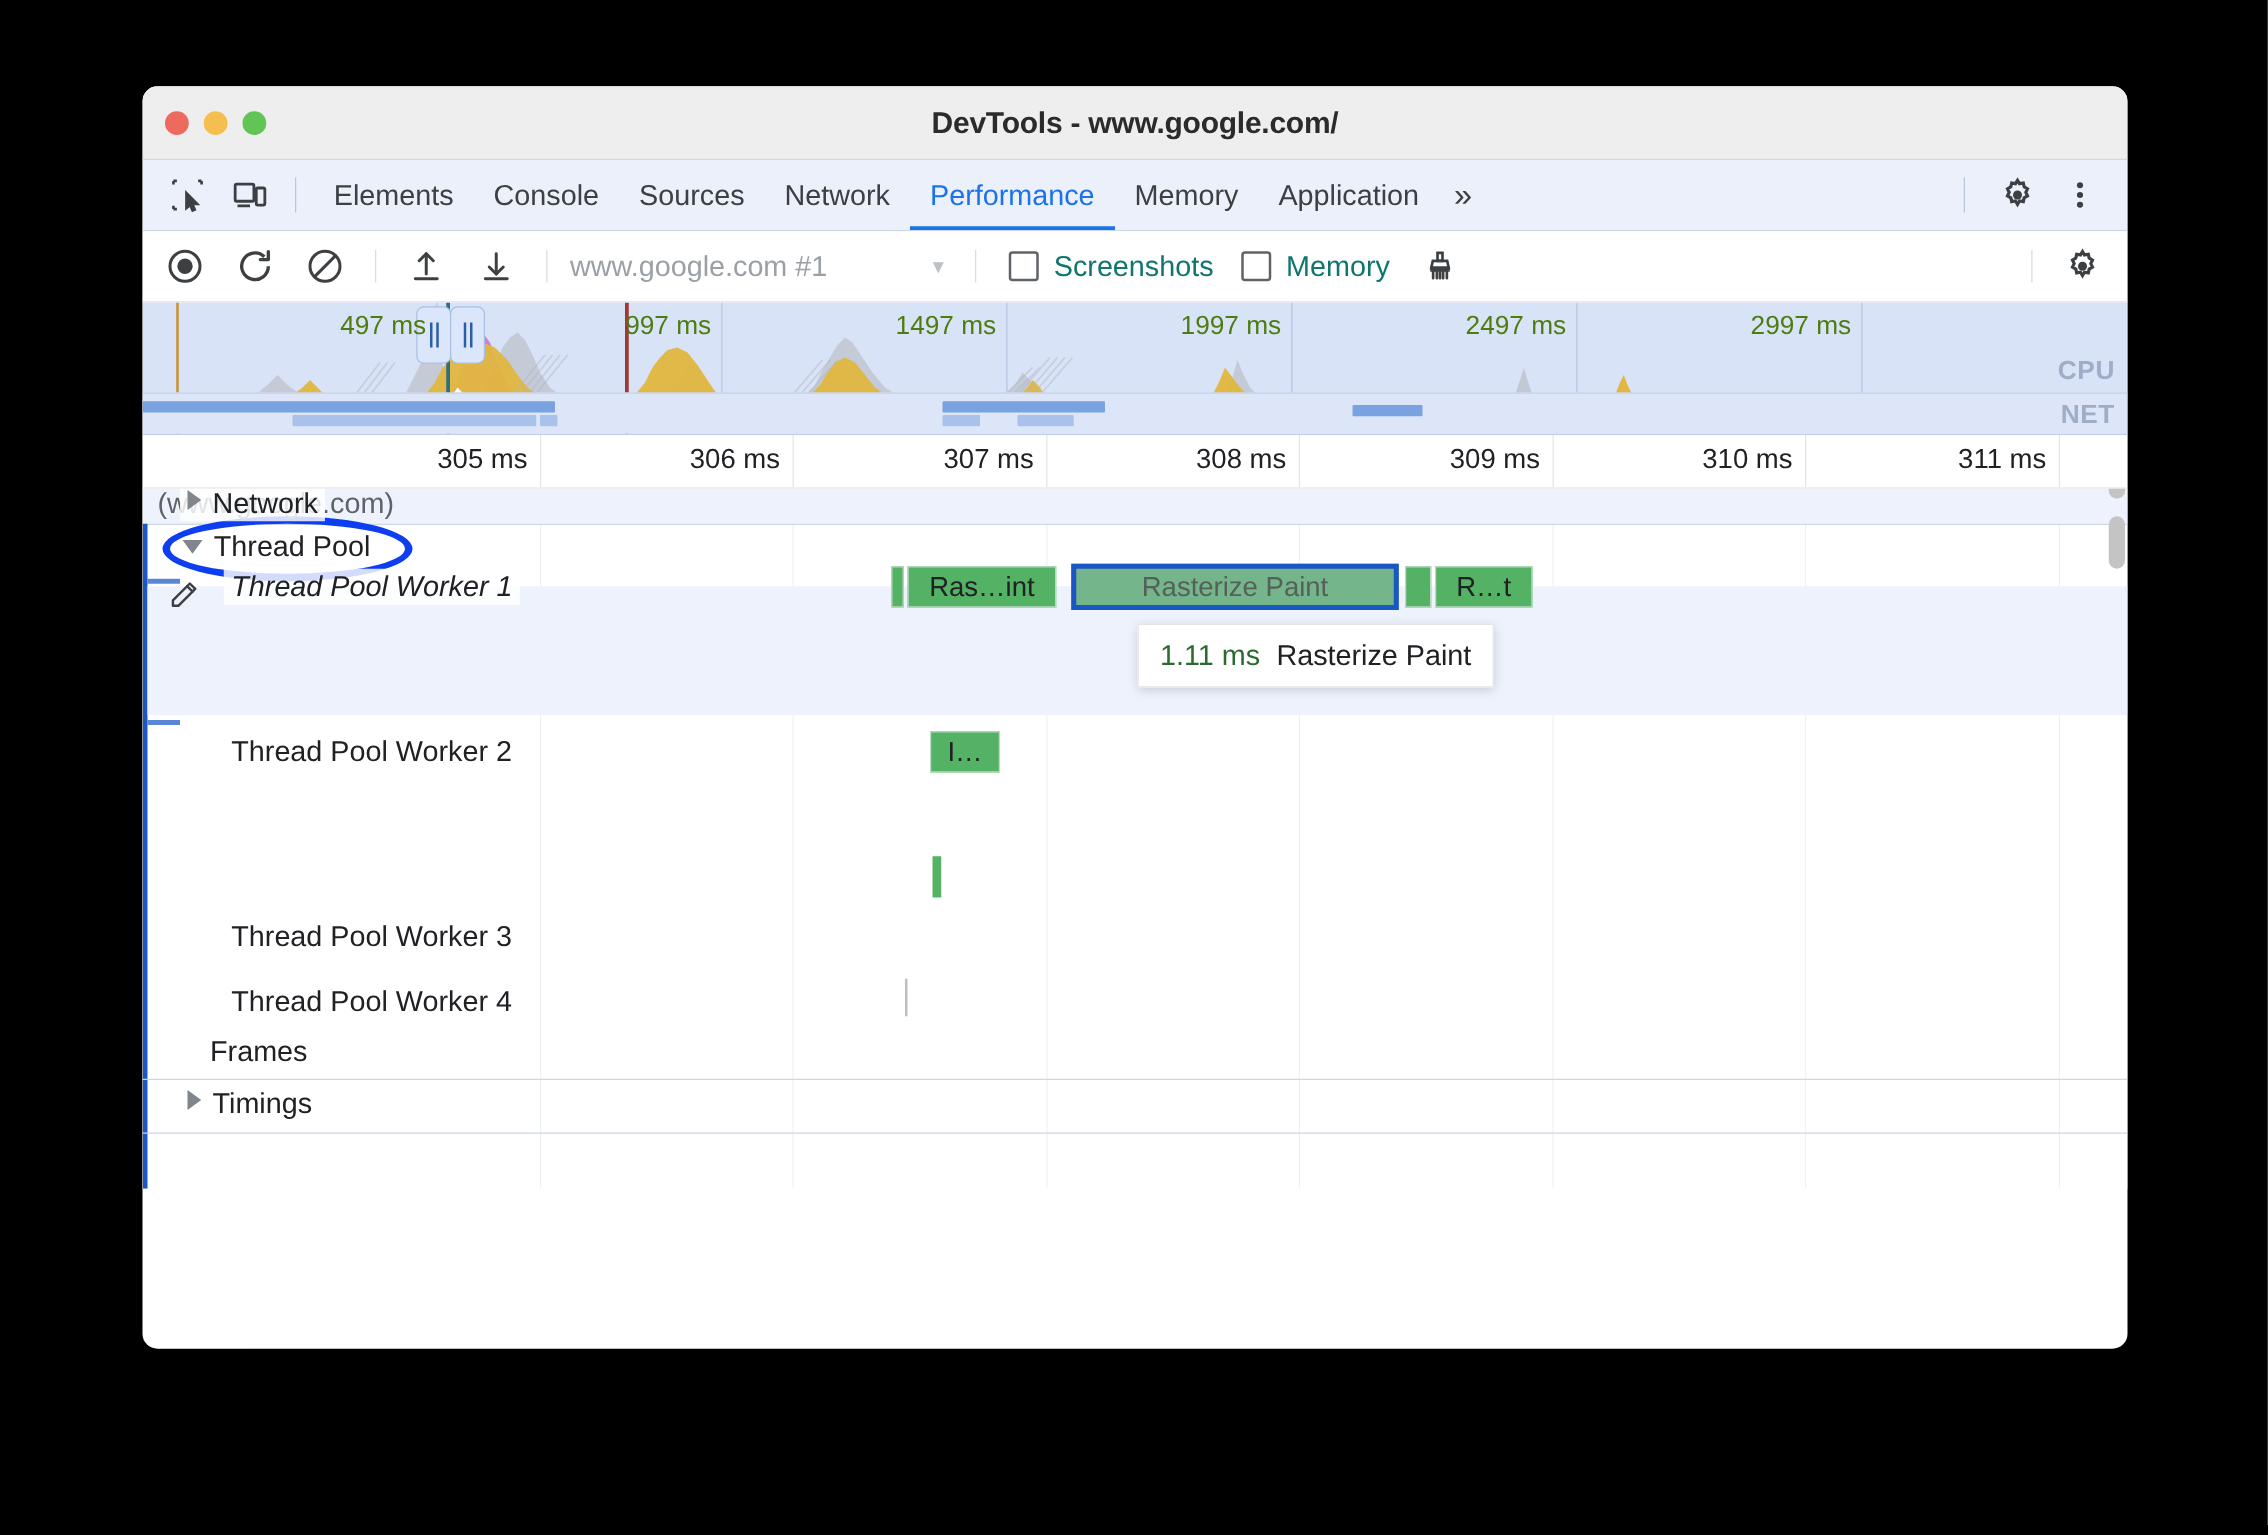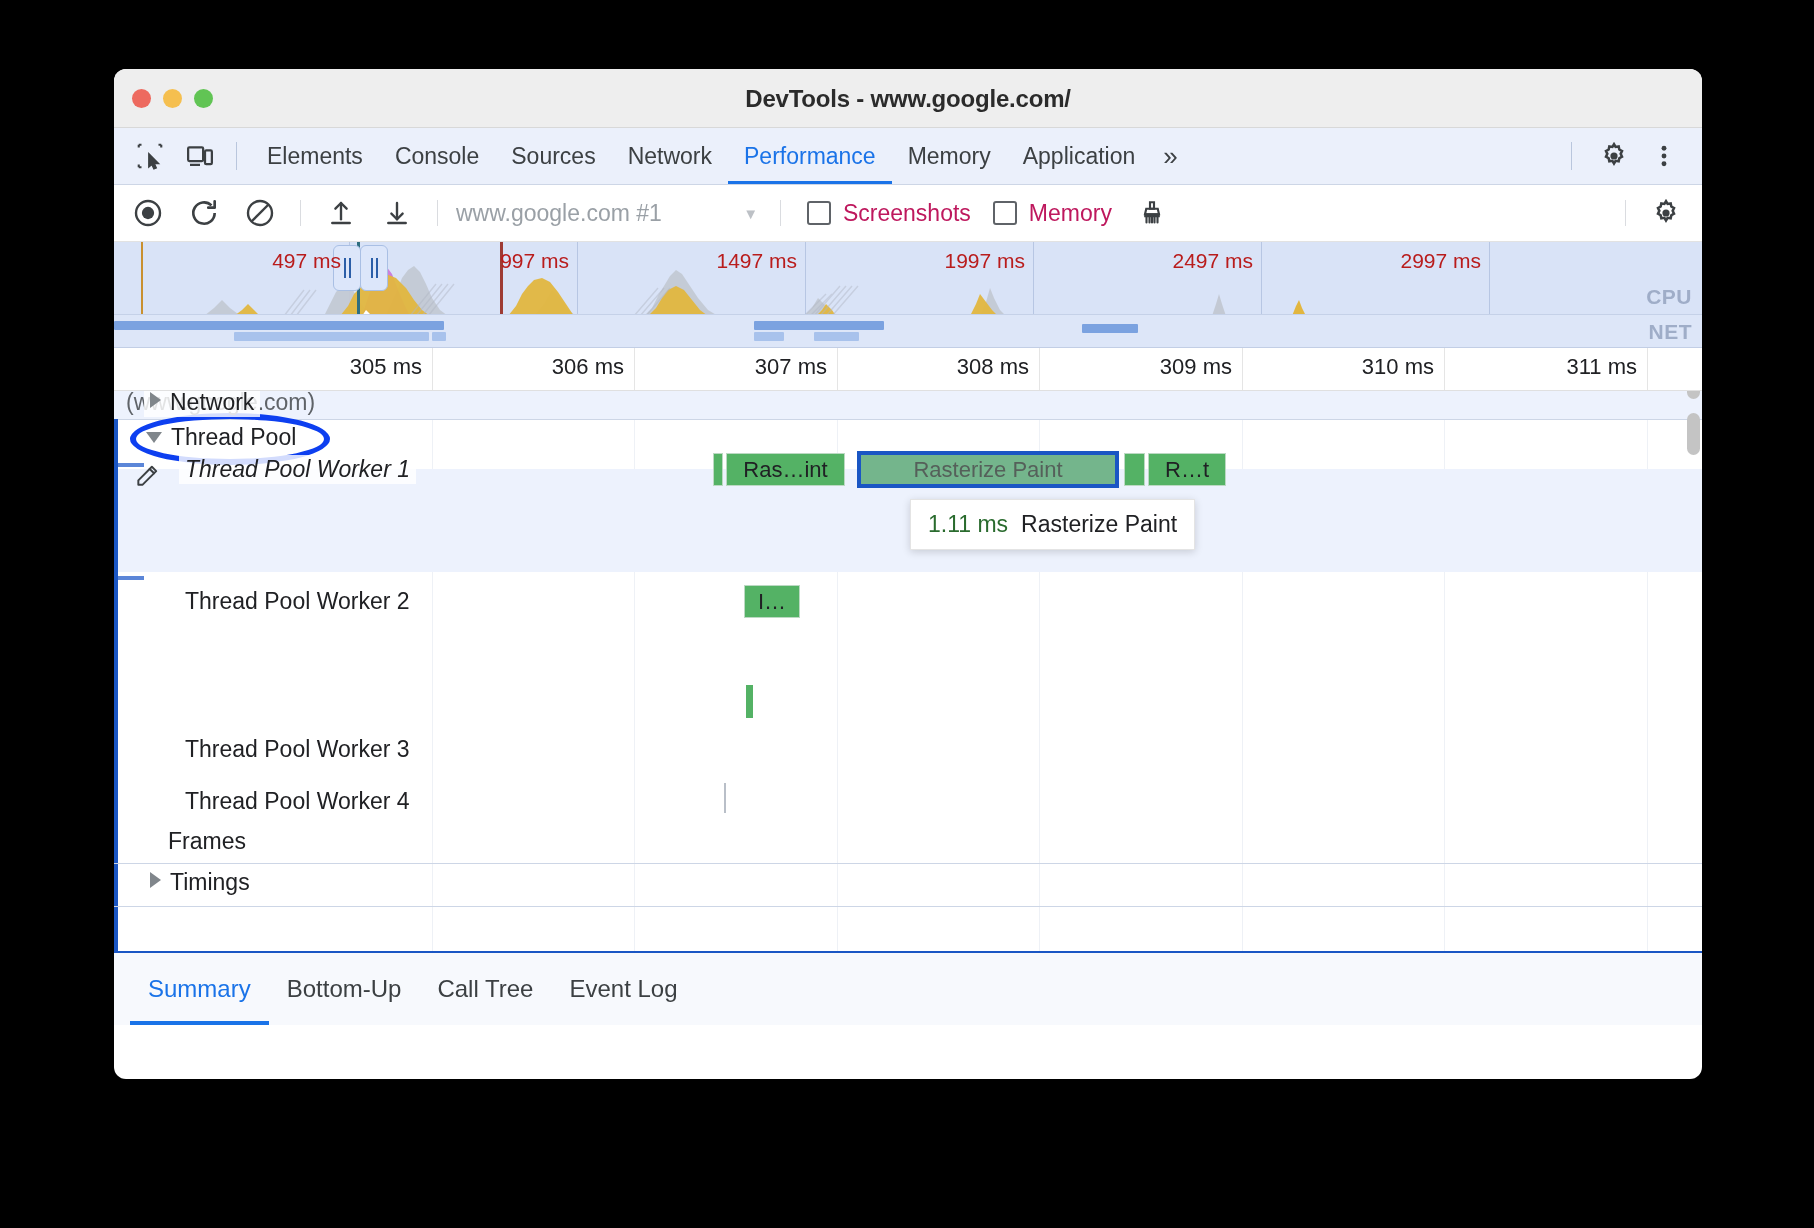--- a/index.html
+++ b/index.html
@@ -125,40 +125,40 @@
     font-size: 15px;
   }
   .cb-wrap { display: flex; align-items: center; margin-right: 22px; }
   .cb {
     width: 20px; height: 20px;
     border: 2px solid #5f6368;
     border-radius: 3px;
     background: #fff;
     margin-right: 12px;
   }
-  .cb-label { font-size: 23px; color: #be185d; }
+  .cb-label { font-size: 23px; color: #0f766e; }
   .perftoolbar .spacer { flex: 1; }
 
   
   .overview {
     position: relative;
     height: 105px;
     background: #d9e3f7;
     overflow: hidden;
     border-bottom: 1px solid #c2cee5;
   }
   .ov-grid {
     position: absolute; top: 0; bottom: 0; width: 1px;
     background: #b7c6e3;
   }
   .ov-label {
     position: absolute;
     top: 7px;
     font-size: 21px;
-    color: #b91c1c;
+    color: #4d7c0f;
     transform: translateX(-100%);
     padding-right: 8px;
     white-space: nowrap;
   }
   .ov-cpu-label, .ov-net-label {
     position: absolute;
     right: 10px;
     font-size: 21px;
     font-weight: bold;
     color: #9fadc8;
@@ -646,21 +646,15 @@
 
       <div class="track-label" style="left:30px; top:477px;">
         <span class="tri right"></span><span>Timings</span>
       </div>
       <div class="group-sep" style="top:515px;"></div>
 
       <div class="vscroll" style="top:-28px; height:36px;"></div>
       <div class="vscroll" style="top:22px; height:42px;"></div>
     </div>
 
-    <div class="drawer">
-      <div class="dtab active">Summary</div>
-      <div class="dtab">Bottom-Up</div>
-      <div class="dtab">Call Tree</div>
-      <div class="dtab">Event Log</div>
-    </div>
 
   </div>
 </div>
 
 </body></html>

